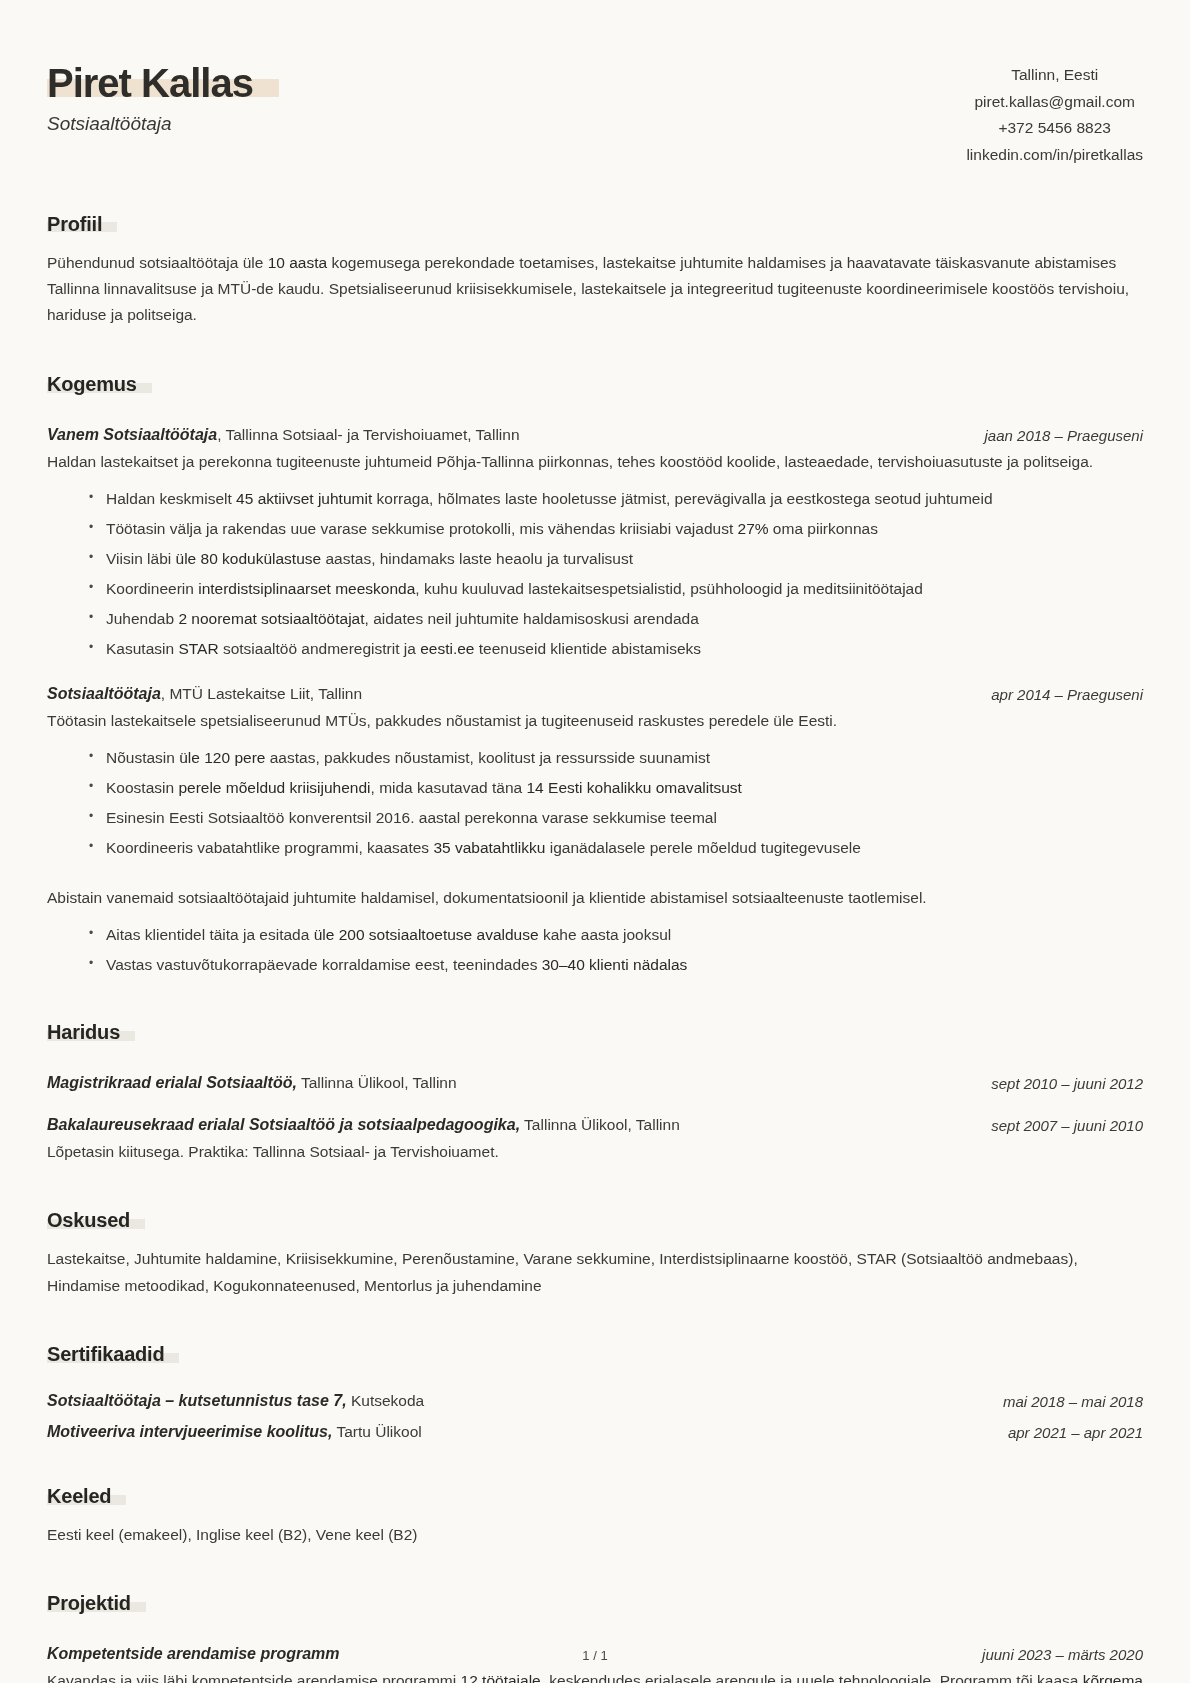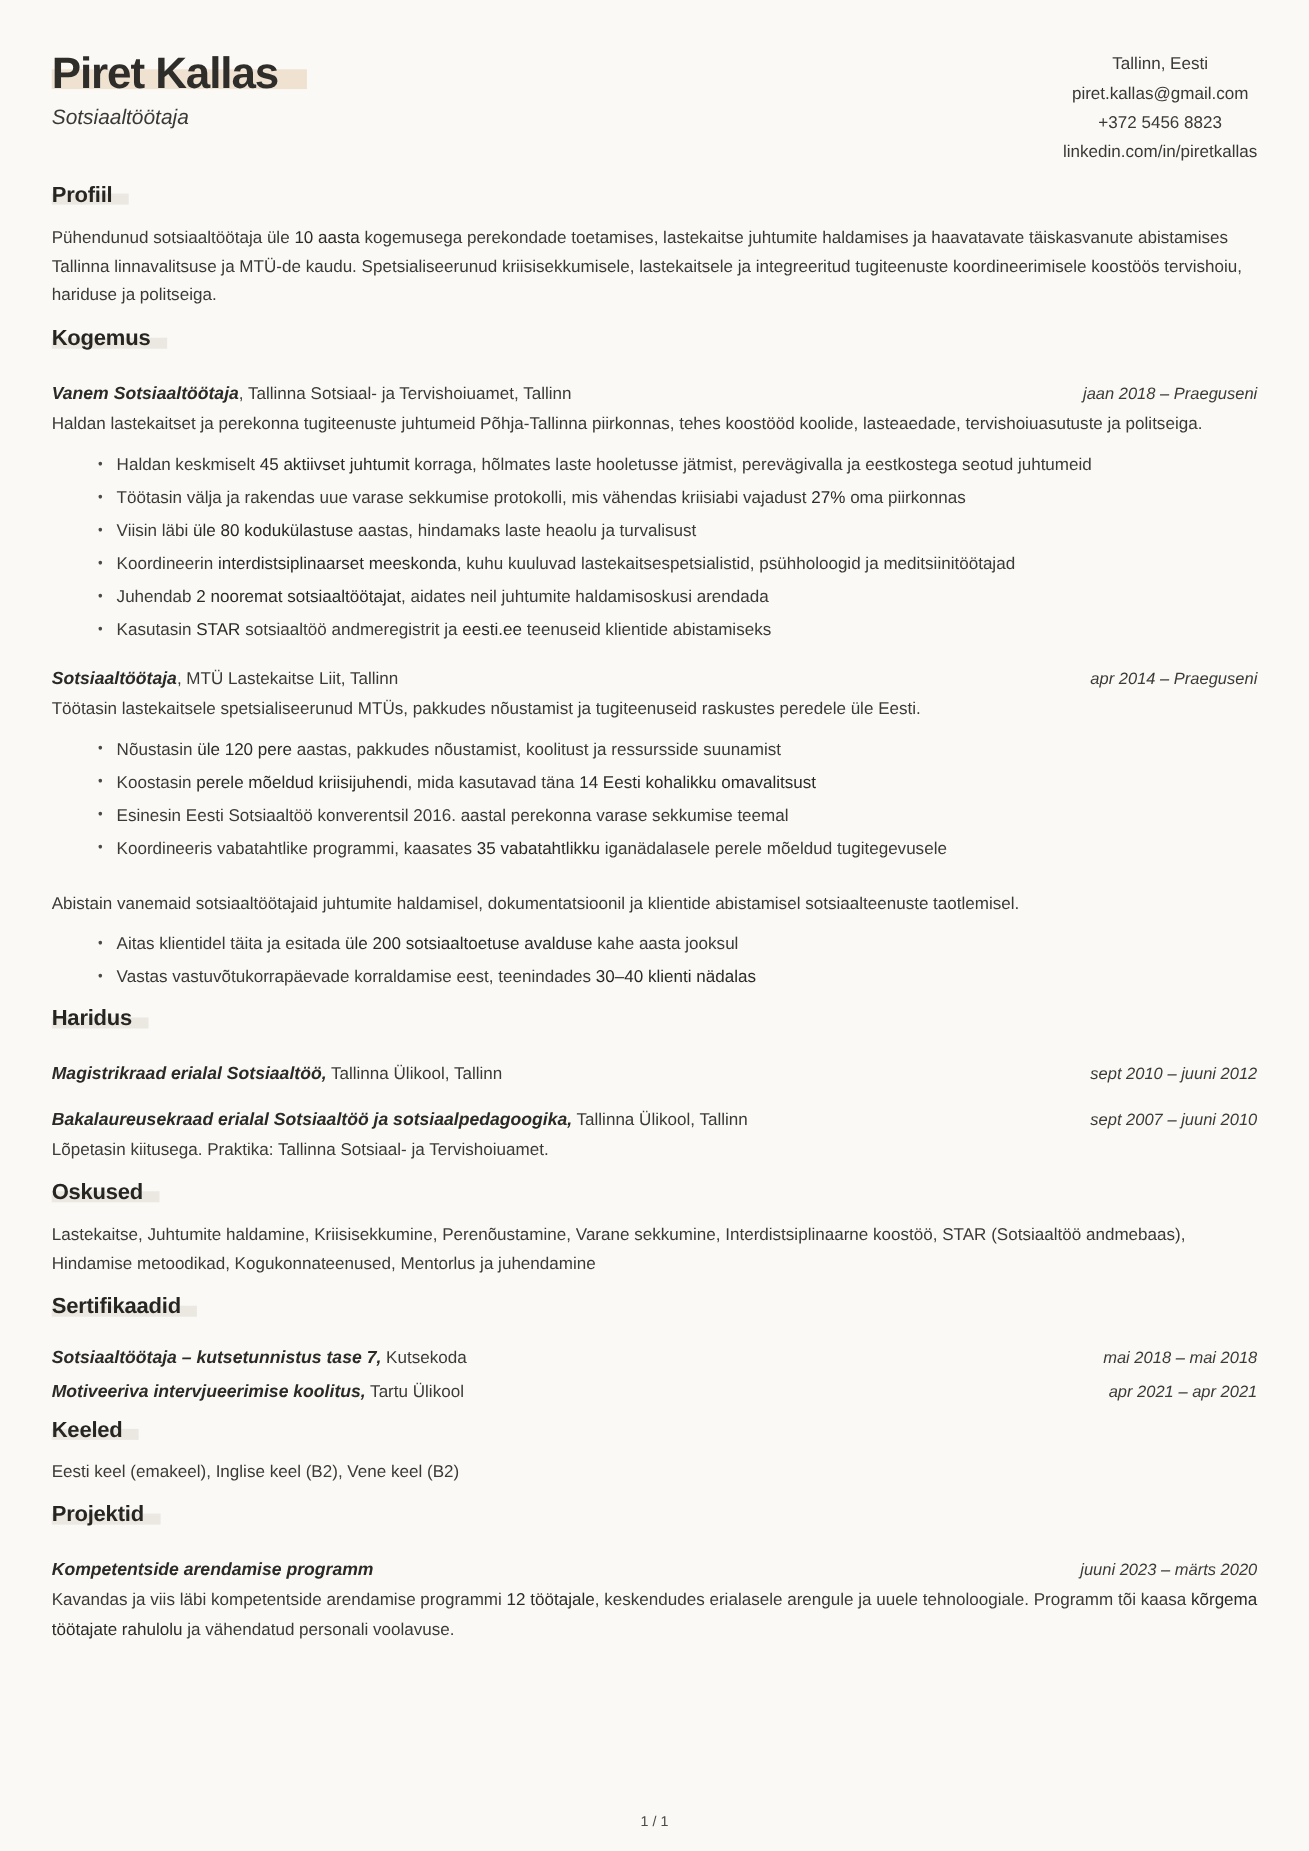--- a/index.html
+++ b/index.html
@@ -1,39 +1,39 @@
 <!DOCTYPE html>
 <html lang="et"><head>
 <meta charset="utf-8">
 <style>
   html,body{margin:0;padding:0;width:1190px;height:1683px;overflow:hidden;}
   body{background:#faf9f6;font-family:"Liberation Sans",sans-serif;color:#3b3a37;
        -webkit-font-smoothing:antialiased;}
   .page{position:relative;width:1190px;height:1683px;box-sizing:border-box;
-        padding:44px 47px 0 47px;}
+        padding:60px 47px 0 47px;}
   
   header{display:flex;justify-content:space-between;align-items:flex-start;}
   h1{margin:0;font-size:40px;font-weight:700;letter-spacing:-1px;color:#2e2d2a;
      display:inline-block;line-height:1.15;padding-right:26px;
      background:linear-gradient(#efe2d1,#efe2d1) no-repeat 0 68%/100% 40%;}
   .subtitle{font-style:italic;font-size:19px;color:#393835;margin-top:7px;}
   .contact{text-align:center;font-size:15.5px;line-height:1.72;color:#3a3936;padding-top:2px;}
   
   main{display:block;}
-  section{margin-top:14px;}
+  section{margin-top:44px;}
   h2{margin:0 0 10px 0;font-size:20px;font-weight:700;letter-spacing:-.2px;color:#262521;
      display:inline-block;padding-right:15px;
      background:linear-gradient(#ebe8e1,#ebe8e1) no-repeat 0 78%/100% 45%;}
   p{margin:0;font-size:15.5px;line-height:1.7;}
   b{font-weight:400;color:#2b2a26;}
   .para{margin-top:4px;}
   
   .entry{margin-top:20px;}
   .entry + .entry{margin-top:24px;}
-  .entry-head{display:flex;justify-content:space-between;align-items:flex-start;gap:20px;}
+  .entry-head{display:flex;justify-content:space-between;align-items:flex-end;gap:20px;}
   .etitle{font-weight:700;font-style:italic;font-size:16px;color:#2b2a26;}
   .esub{font-size:15.5px;color:#3b3a37;}
   .edate{font-style:italic;font-size:15px;color:#3b3a37;white-space:nowrap;flex:none;}
   .edesc{margin-top:5px;}
   ul{list-style:none;margin:12px 0 0 0;padding:0;}
   li{position:relative;padding-left:59px;margin:6px 0;font-size:15.5px;line-height:1.55;}
   li .dot{position:absolute;left:42px;top:1px;font-size:12px;color:#4a4945;}
   
   .sec-sertifikaadid .entry{margin-top:16px;}
   .sec-sertifikaadid .entry + .entry{margin-top:13px;}

